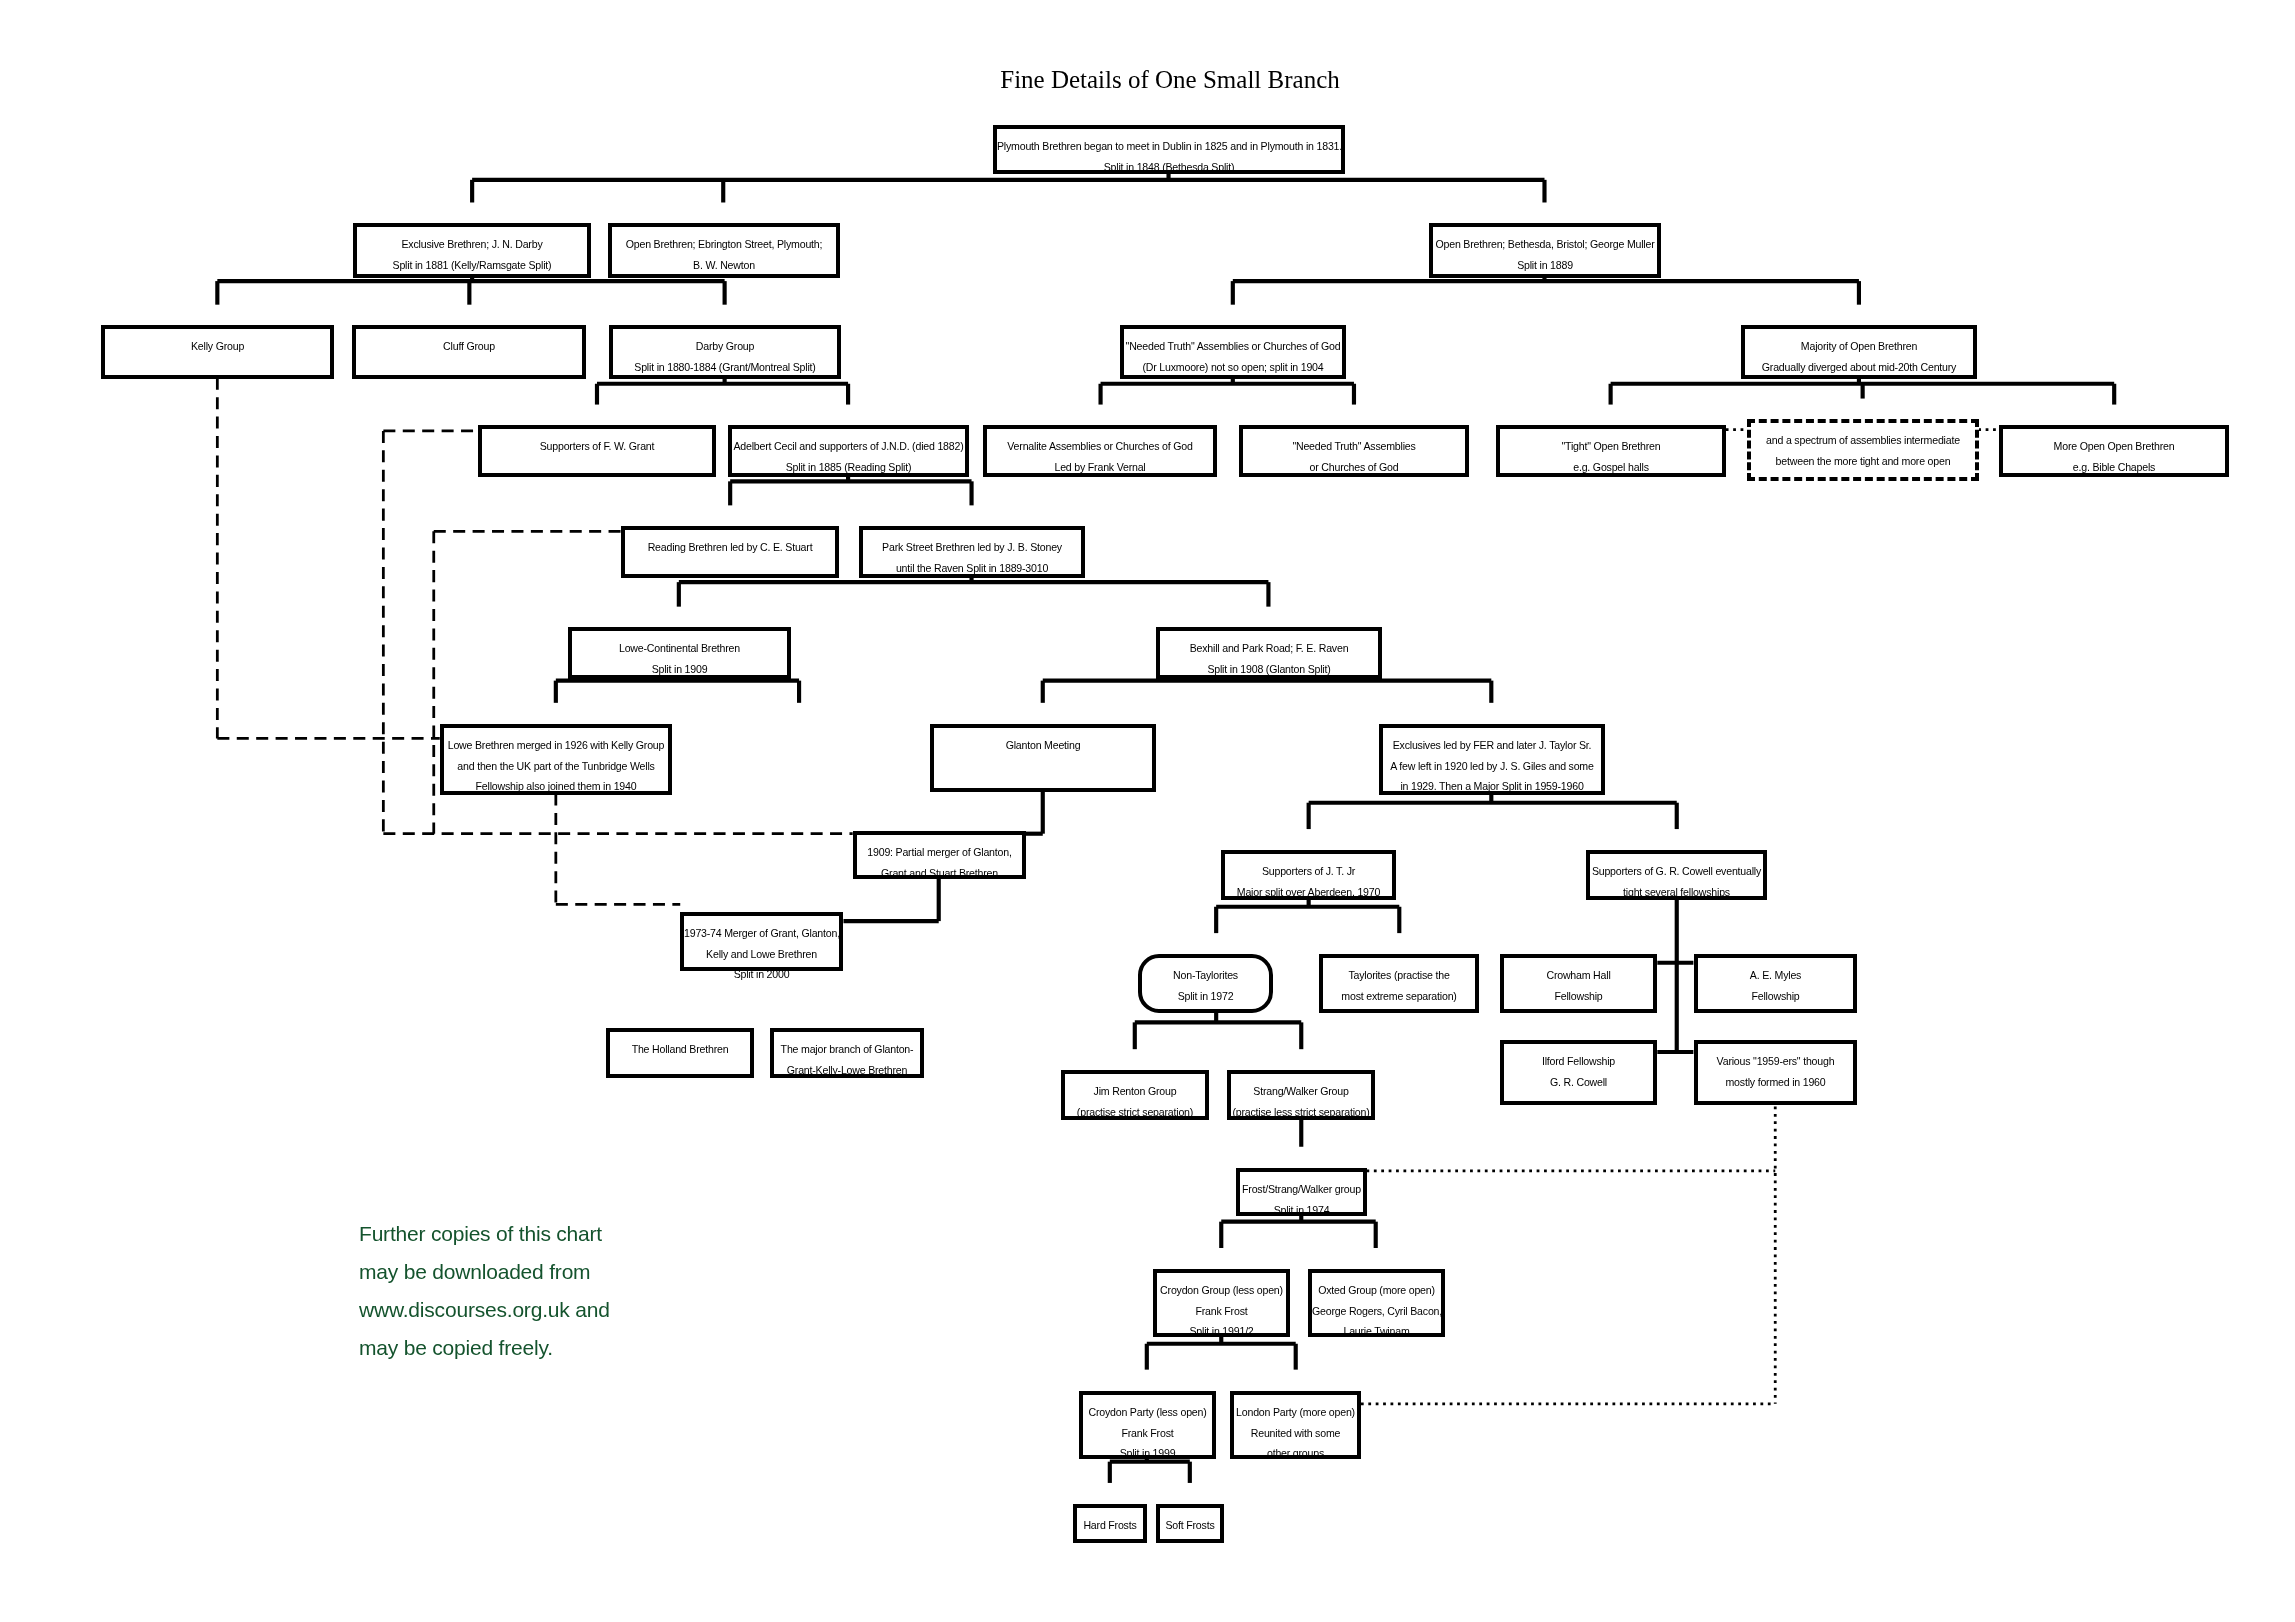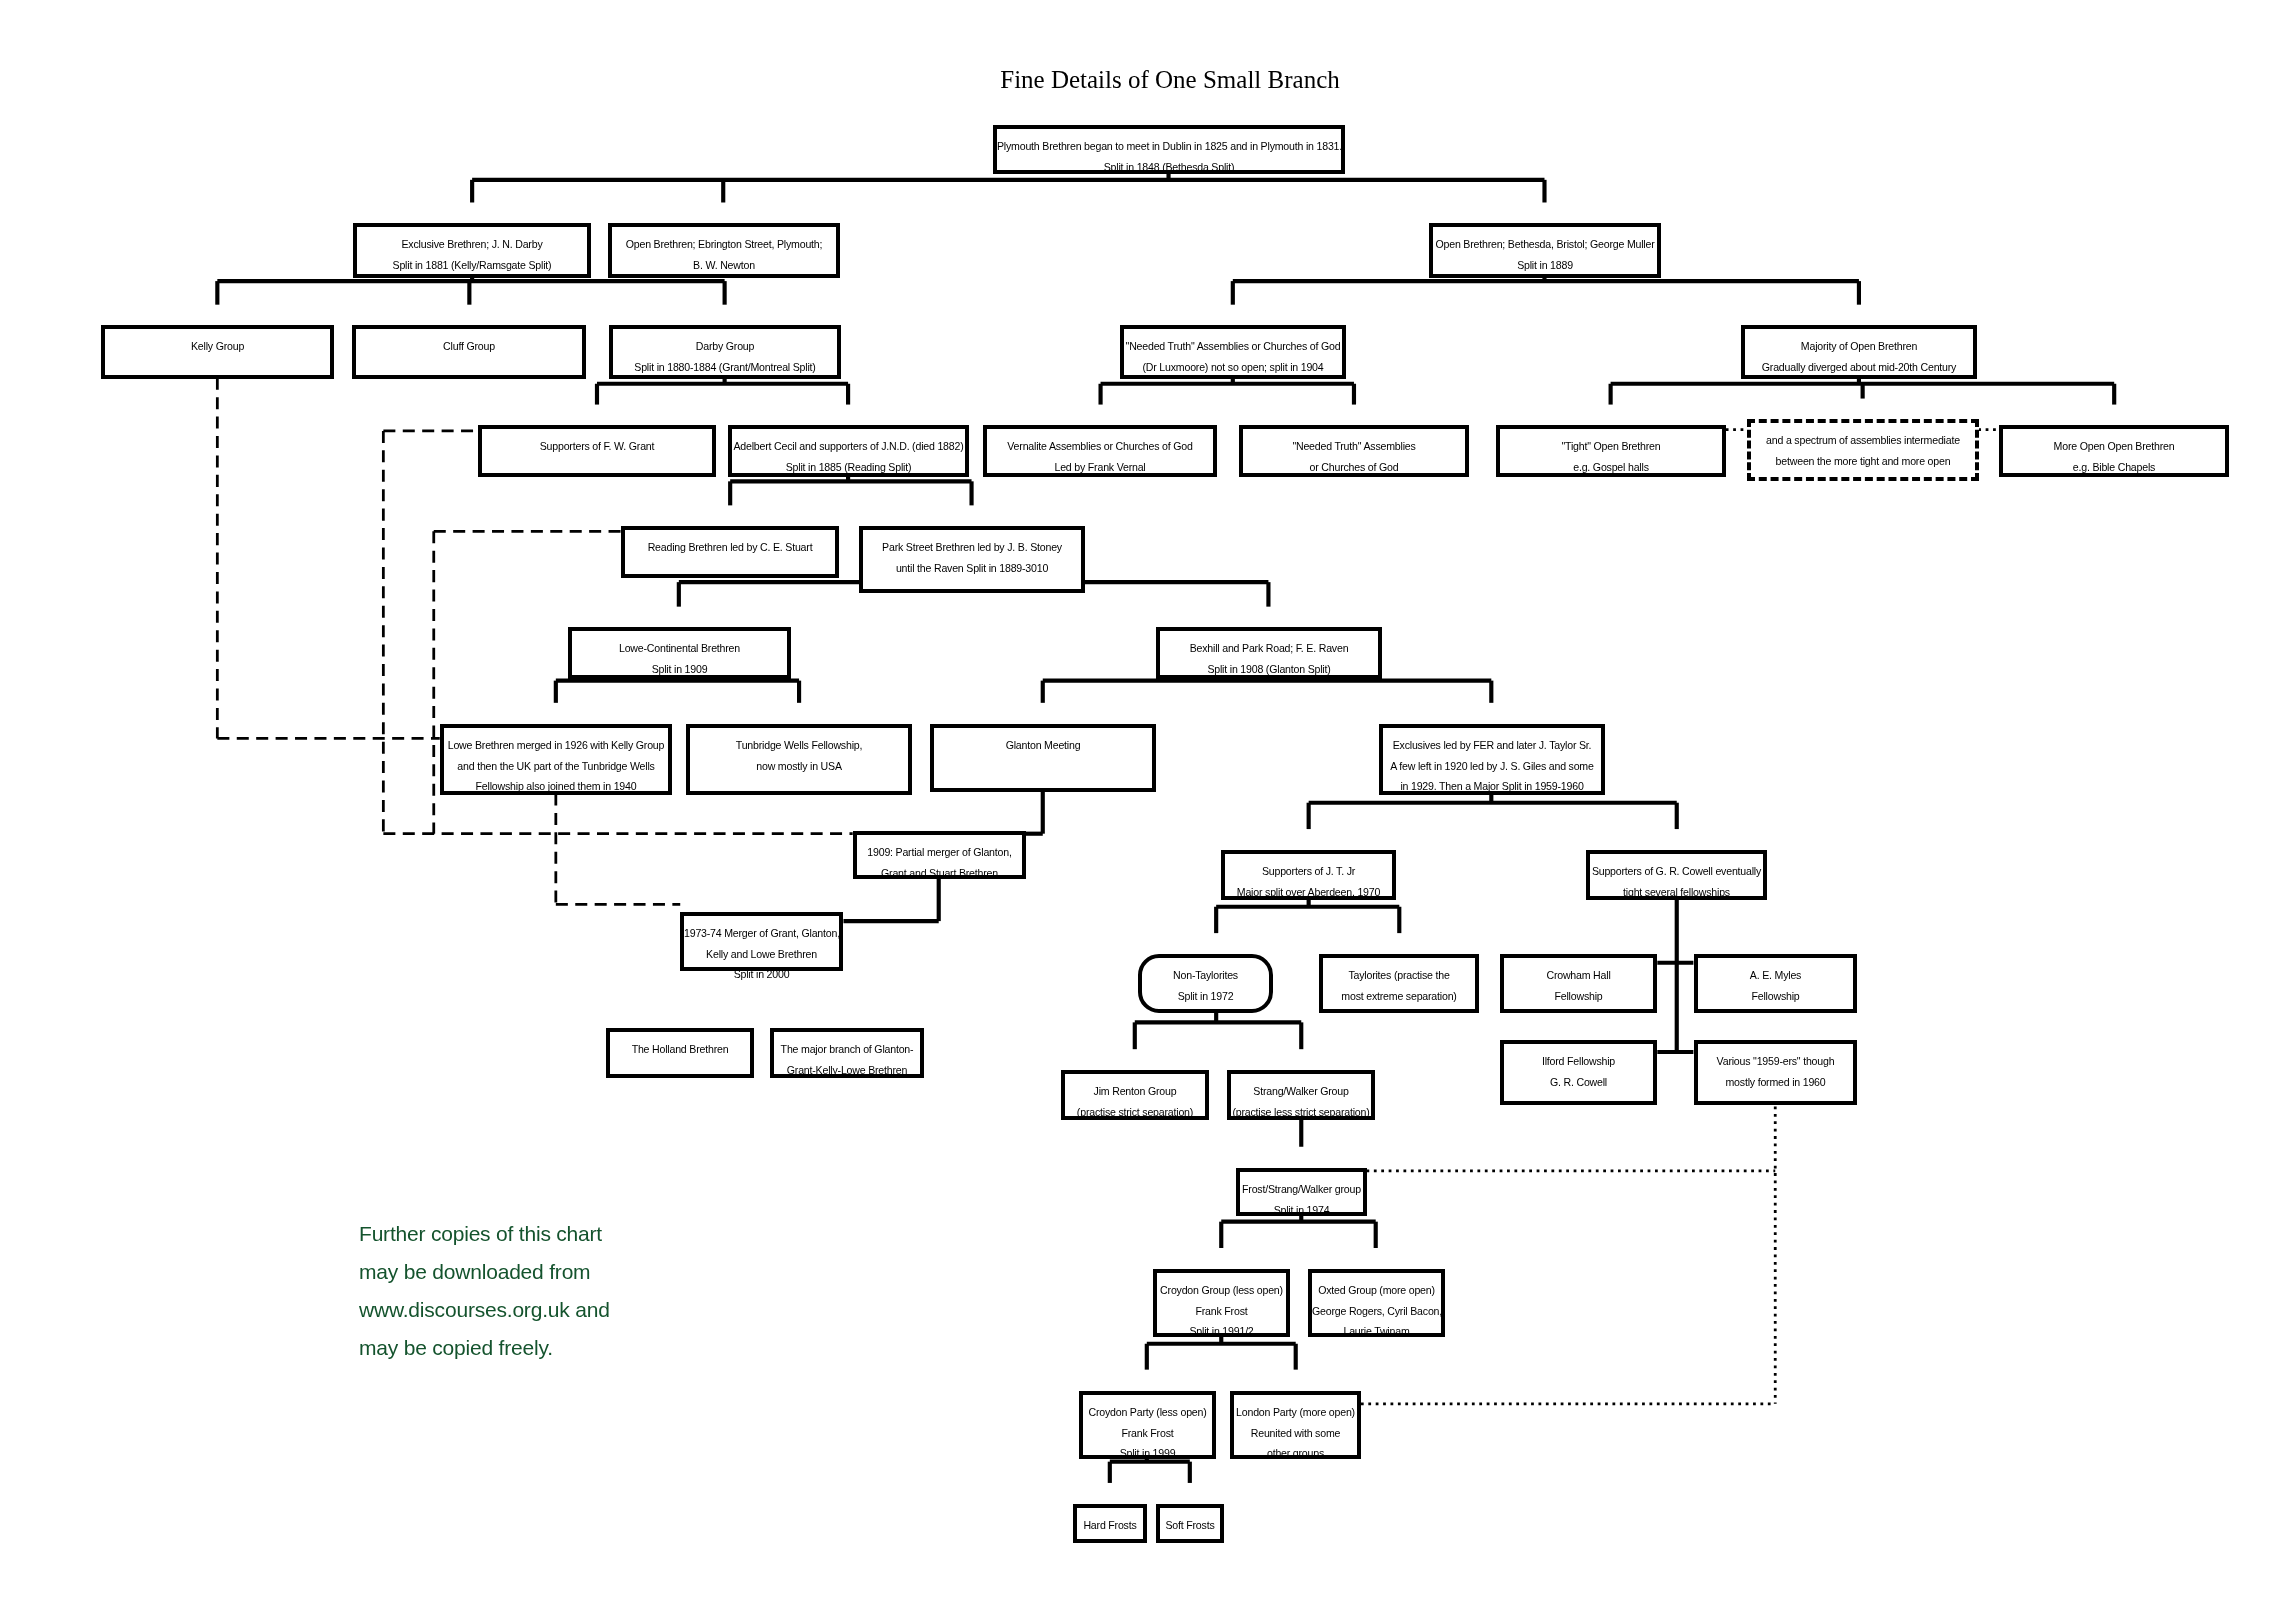--- a/index.html
+++ b/index.html
@@ -176,40 +176,36 @@
         <div class="nline">and a spectrum of assemblies intermediate</div>
         <div class="nline">between the more tight and more open</div>
       </div>
       <div class="node" style="left: 1999px; top: 404px; width: 230px; height: 52px;">
         <div class="nline">More Open Open Brethren</div>
         <div class="nline">e.g. Bible Chapels</div>
       </div>
       <div class="node" style="left: 621px; top: 505px; width: 218px; height: 52px;">
         <div class="nline">Reading Brethren led by C. E. Stuart</div>
       </div>
-      <div class="node" style="left: 859px; top: 505px; width: 226px; height: 67px;">
+      <div class="node" style="left: 859px; top: 505px; width: 226px; height: 52px;">
         <div class="nline">Park Street Brethren led by J. B. Stoney</div>
         <div class="nline">until the Raven Split in 1889-3010</div>
       </div>
       <div class="node" style="left: 568px; top: 606px; width: 223px; height: 52px;">
         <div class="nline">Lowe-Continental Brethren</div>
         <div class="nline">Split in 1909</div>
       </div>
       <div class="node" style="left: 1156px; top: 606px; width: 226px; height: 52px;">
         <div class="nline">Bexhill and Park Road; F. E. Raven</div>
         <div class="nline">Split in 1908 (Glanton Split)</div>
       </div>
       <div class="node" style="left: 440px; top: 703px; width: 232px; height: 71px;">
         <div class="nline">Lowe Brethren merged in 1926 with Kelly Group</div>
         <div class="nline">and then the UK part of the Tunbridge Wells</div>
         <div class="nline">Fellowship also joined them in 1940</div>
-      </div>
-      <div class="node" style="left: 686px; top: 703px; width: 226px; height: 71px;">
-        <div class="nline">Tunbridge Wells Fellowship,</div>
-        <div class="nline">now mostly in USA</div>
       </div>
       <div class="node" style="left: 930px; top: 703px; width: 226px; height: 68px;">
         <div class="nline">Glanton Meeting</div>
       </div>
       <div class="node" style="left: 1379px; top: 703px; width: 226px; height: 71px;">
         <div class="nline">Exclusives led by FER and later J. Taylor Sr.</div>
         <div class="nline">A few left in 1920 led by J. S. Giles and some</div>
         <div class="nline">in 1929. Then a Major Split in 1959-1960</div>
       </div>
       <div class="node" style="left: 853px; top: 810px; width: 173px; height: 48px;">

